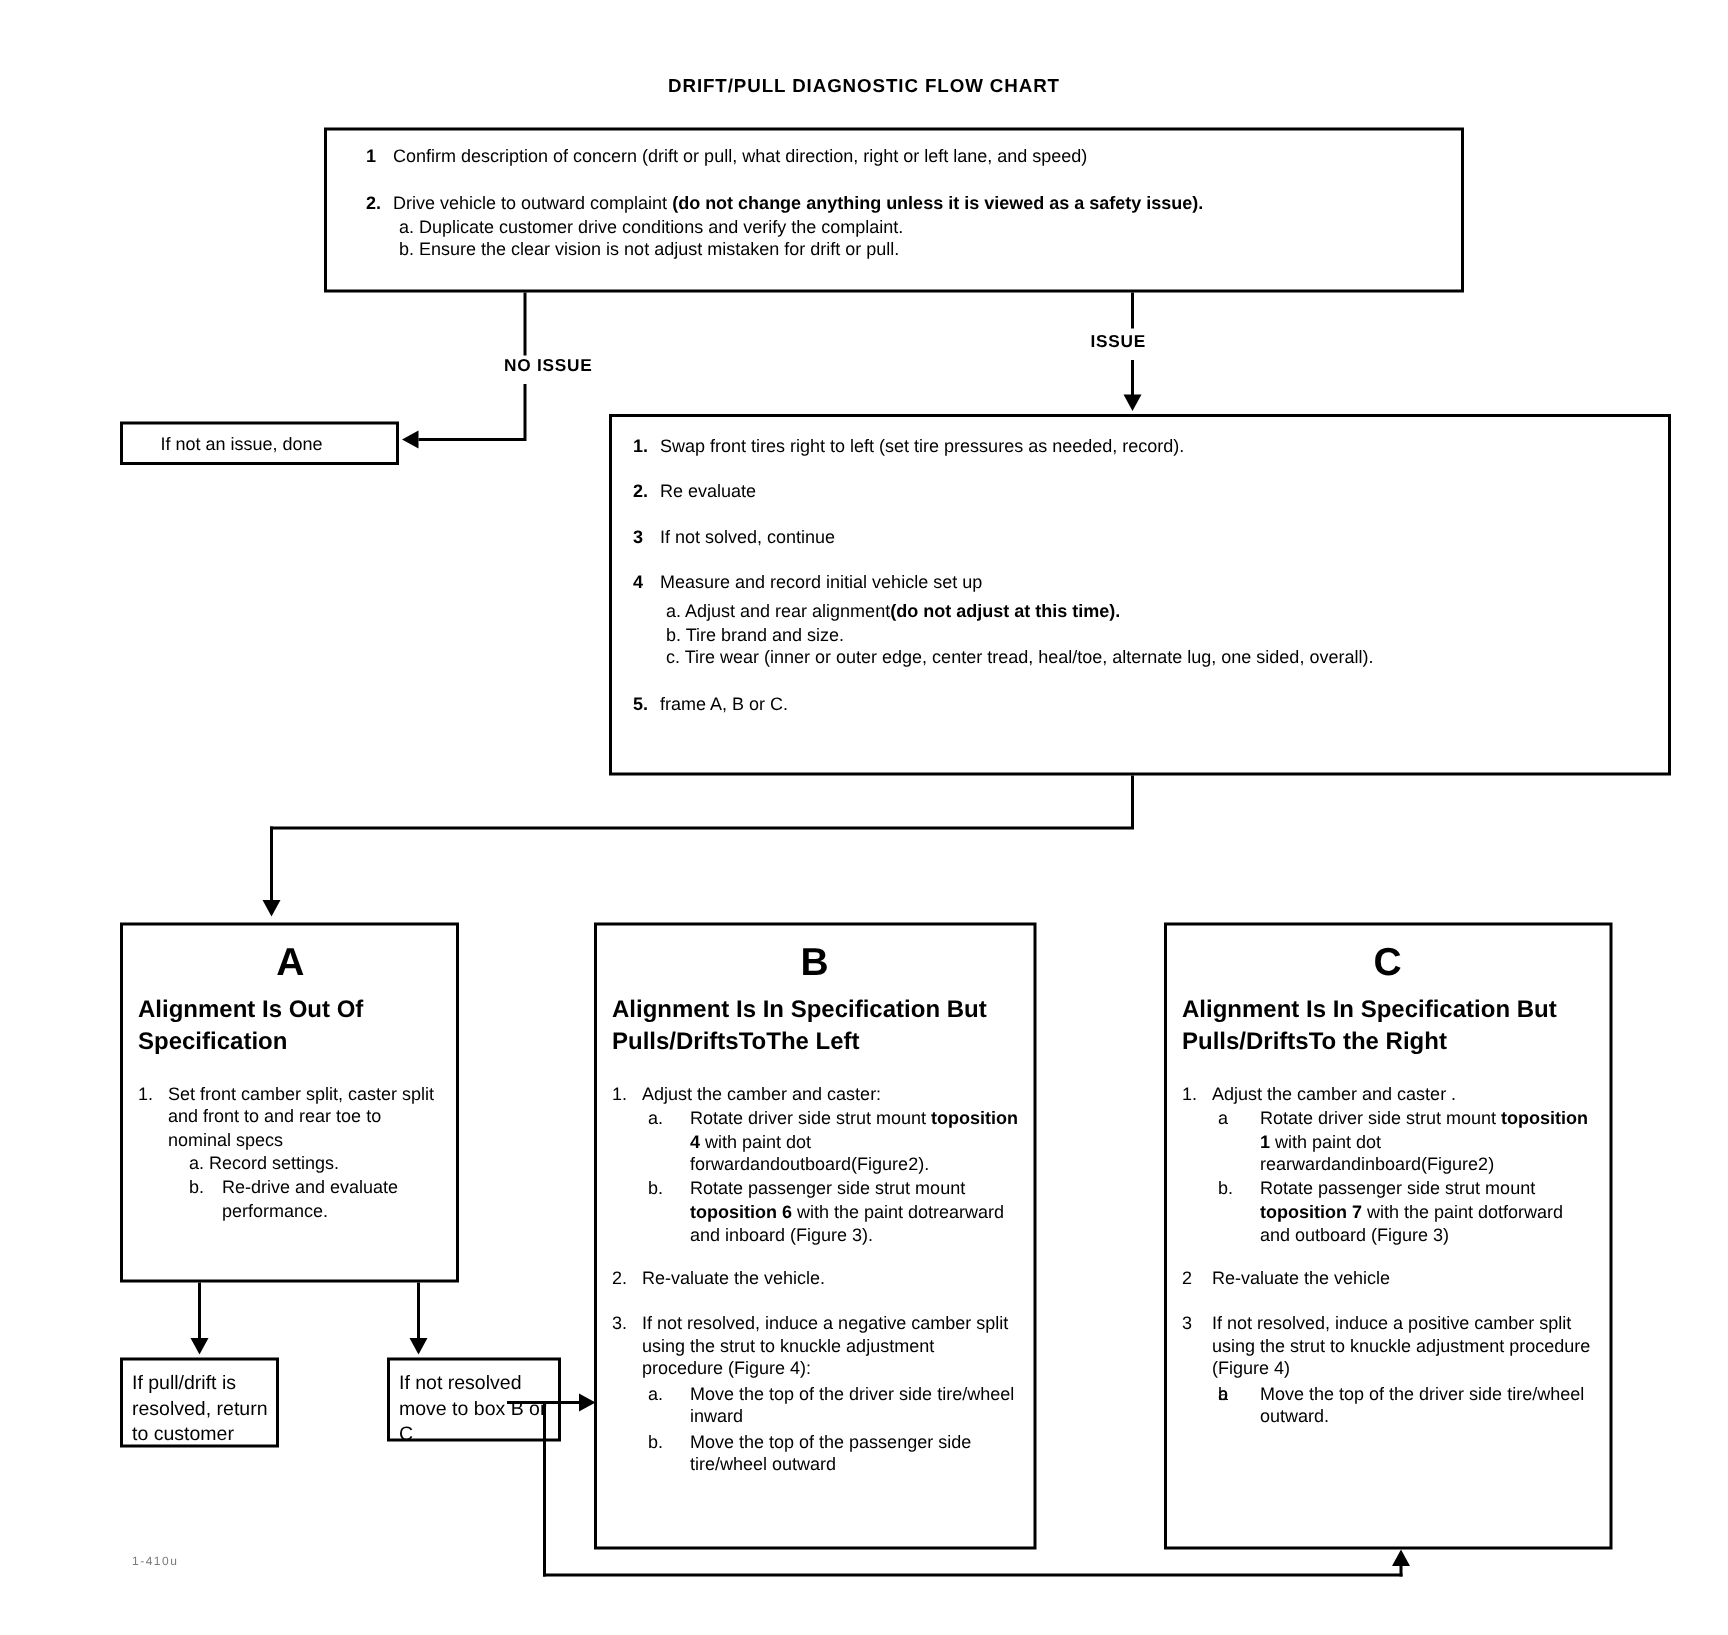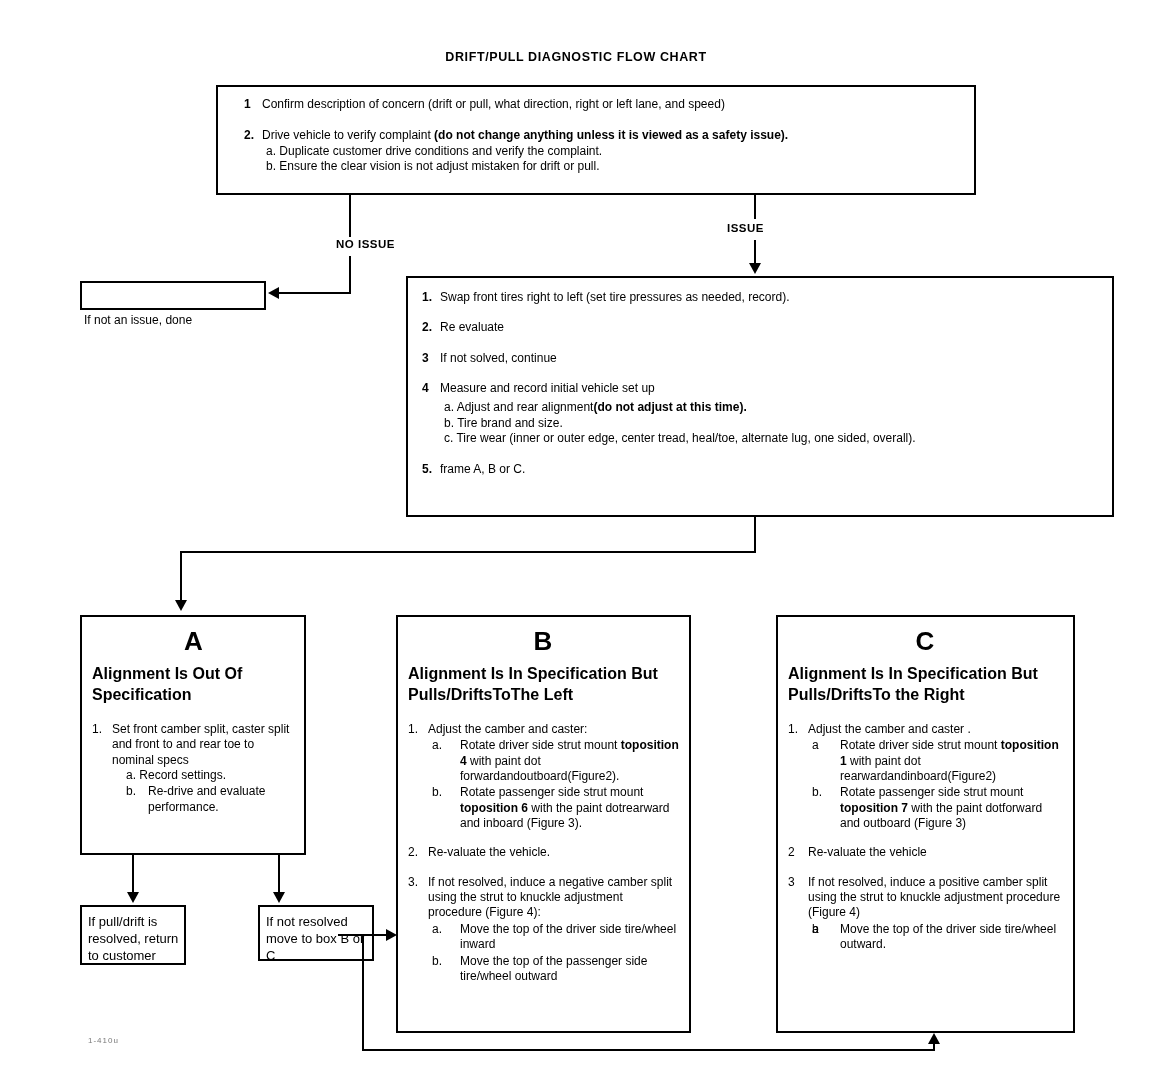--- a/index.html
+++ b/index.html
@@ -51,23 +51,22 @@
   #box-top .li1 { margin-bottom: 16px; }
   .hang { position: relative; padding-left: 18px; }
   .hang > .num { position: absolute; left: 0; top: 0; }
   .sub { padding-left: 22px; }
 
   
   #box-noissue {
     left: 80px; top: 281px; width: 186px; height: 29px;
   }
   #box-noissue .inner {
-    padding: 6px 0 0 2px;
+    padding: 6px 0 0 25px;
     font-size: 12px;
-    margin-top: 24px;
   }
 
   
   #box-mid {
     left: 406px; top: 276px; width: 708px; height: 241px;
   }
   #box-mid .inner { padding: 12px 10px 0 14px; }
   #box-mid .item { margin-bottom: 15px; }
   #box-mid .item.tight { margin-bottom: 4px; }
 
@@ -163,21 +162,21 @@
   <div class="chart-title">DRIFT/PULL DIAGNOSTIC FLOW CHART</div>
 
   <div class="box box-thick" id="box-top">
     <div class="inner body-text">
       <div class="hang li1">
         <span class="num b">1</span>
         <span>Confirm description of concern  (drift or pull, what direction, right or left lane, and speed)</span>
       </div>
       <div class="hang">
         <span class="num b">2.</span>
-        <span>Drive vehicle to verify complaint </span><span class="b">(do not change anything unless it is viewed as a safety issue).</span>
+        <span>Drive vehicle to outward complaint </span><span class="b">(do not change anything unless it is viewed as a safety issue).</span>
       </div>
       <div class="sub">a. Duplicate customer drive conditions and verify the complaint.</div>
       <div class="sub">b. Ensure the clear vision is not adjust mistaken for drift or pull.</div>
     </div>
   </div>
 
   <div class="ln ln-v" style="left:349px; top:195px; height:42px;"></div>
   <div class="ln ln-v" style="left:349px; top:256px; height:36px;"></div>
   <div class="ln ln-h" style="left:279px; top:292px; width:72px;"></div>
   <div class="arrow arrow-left" style="left:268px; top:287px;"></div>

